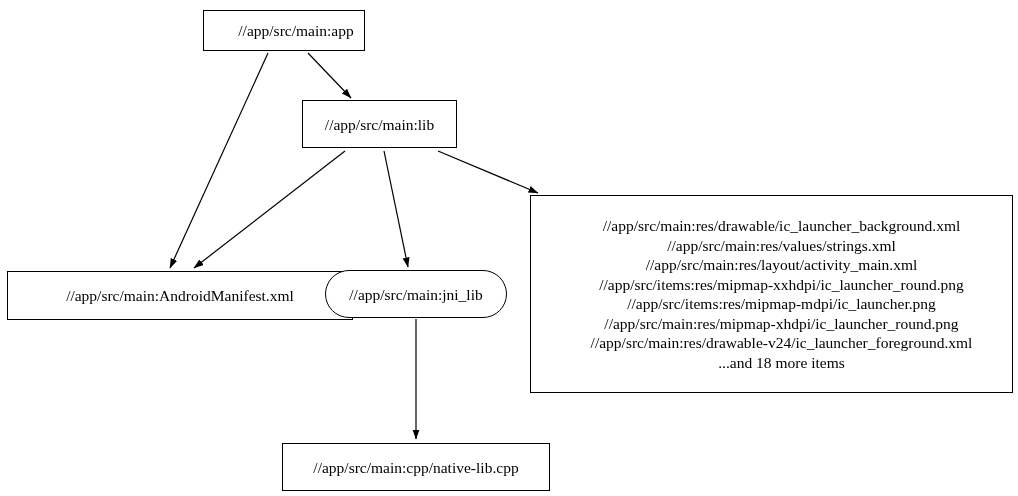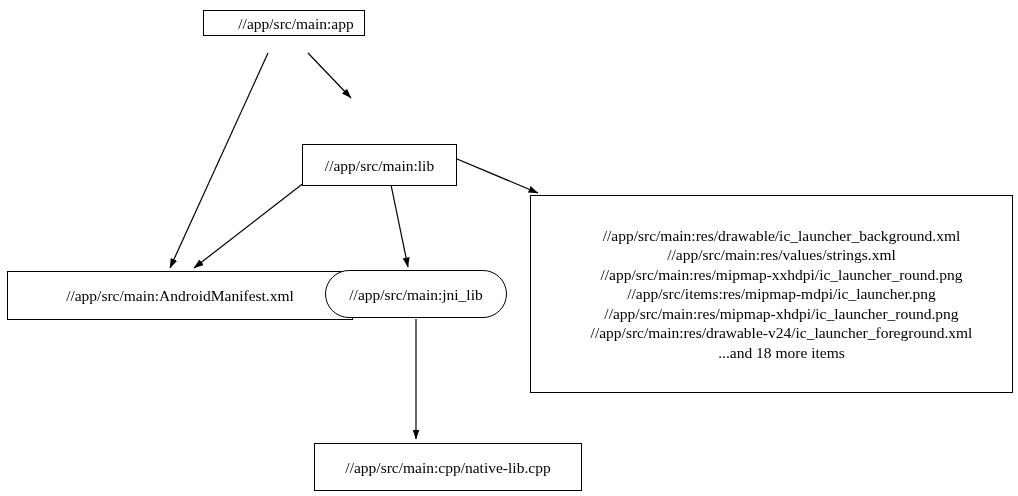--- a/index.html
+++ b/index.html
@@ -35,26 +35,26 @@
     text-align: center;
     font-size: 15.5px;
     line-height: 19px;
     white-space: nowrap;
   }
   .node.multiline {
     flex-direction: column;
     justify-content: center;
     line-height: 19.5px;
   }
-  #node-app            { left: 203px; top: 10px;  width: 162px; height: 26px; padding-left: 24px; }
-  #node-lib            { left: 302px; top: 100px; width: 155px; height: 42px; margin-top: 44px; }
+  #node-app            { left: 203px; top: 10px;  width: 162px; height: 41px; padding-left: 24px; }
+  #node-lib            { left: 302px; top: 100px; width: 155px; height: 48px; }
   #node-manifest       { left: 7px;   top: 271px; width: 346px; height: 49px; }
   #node-jni-lib        { left: 325px; top: 270px; width: 182px; height: 48px; border-radius: 24px; }
   #node-resources      { left: 530px; top: 195px; width: 483px; height: 198px; padding-left: 20px; }
-  #node-native-lib-cpp { left: 282px; top: 443px; width: 268px; height: 48px; margin-left: 32px; }
+  #node-native-lib-cpp { left: 282px; top: 443px; width: 268px; height: 48px; }
   .res-line { display: block; }
 </style>
 </head>
 <body>
 
 <div id="canvas">
 
   <svg id="edges" width="1018" height="496" viewBox="0 0 1018 496" xmlns="http://www.w3.org/2000/svg">
     <defs>
       <marker id="arrow" markerUnits="userSpaceOnUse" markerWidth="12" markerHeight="10" refX="9.5" refY="3.5" orient="auto">
@@ -81,21 +81,22 @@
     <span>//app/src/main:AndroidManifest.xml</span>
   </div>
 
   <div class="node" id="node-jni-lib">
     <span>//app/src/main:jni_lib</span>
   </div>
 
   <div class="node multiline" id="node-resources">
     <span class="res-line">//app/src/main:res/drawable/ic_launcher_background.xml</span>
     <span class="res-line">//app/src/main:res/values/strings.xml</span>
-    <span class="res-line">//app/src/main:res/mipmap-xxhdpi/ic_launcher_round.png</span>
+    <span class="res-line">//app/src/main:res/layout/activity_main.xml</span>
+    <span class="res-line">//app/src/items:res/mipmap-xxhdpi/ic_launcher_round.png</span>
     <span class="res-line">//app/src/items:res/mipmap-mdpi/ic_launcher.png</span>
     <span class="res-line">//app/src/main:res/mipmap-xhdpi/ic_launcher_round.png</span>
     <span class="res-line">//app/src/main:res/drawable-v24/ic_launcher_foreground.xml</span>
     <span class="res-line">...and 18 more items</span>
   </div>
 
   <div class="node" id="node-native-lib-cpp">
     <span>//app/src/main:cpp/native-lib.cpp</span>
   </div>
 

